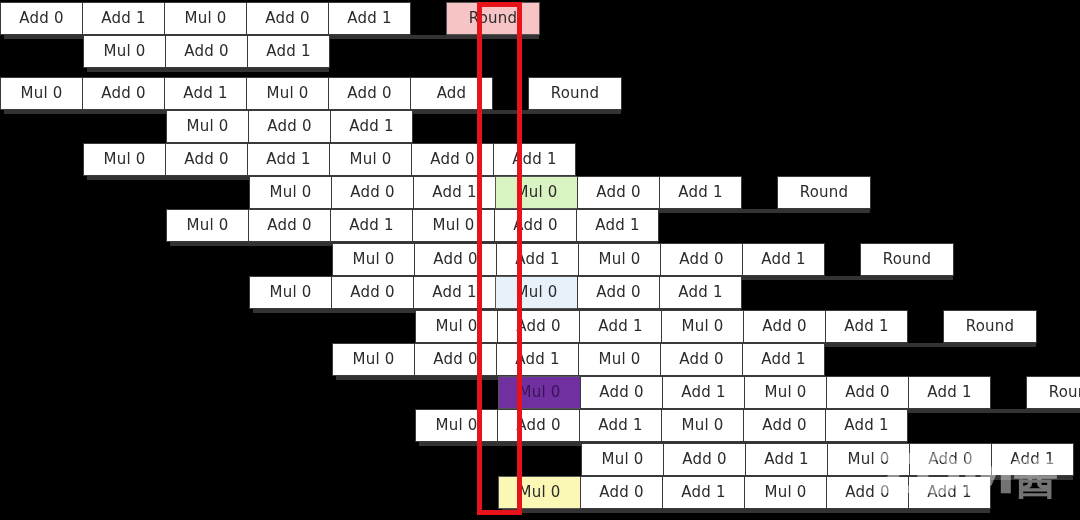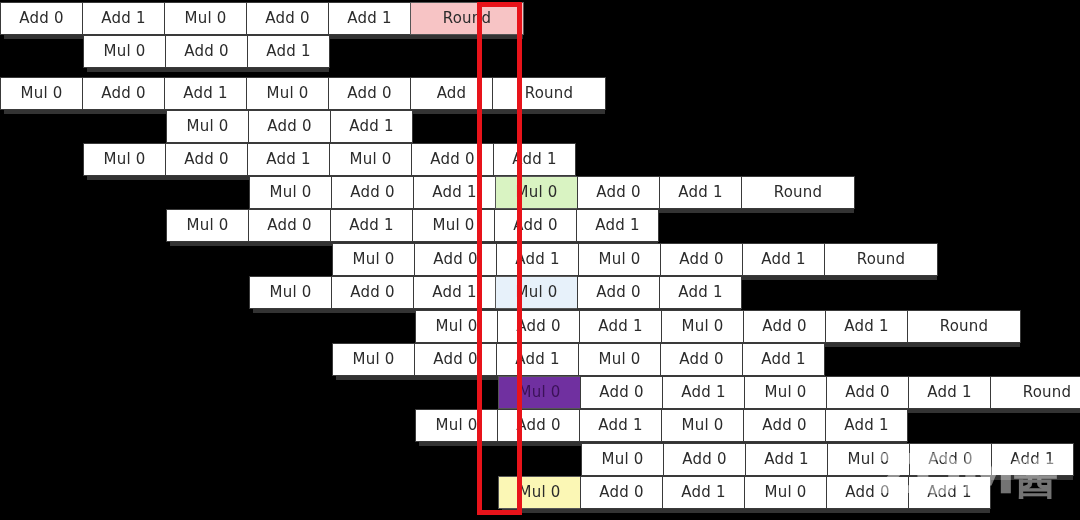--- a/index.html
+++ b/index.html
@@ -22,21 +22,21 @@
     text-align:center;
     font-size:15px;
     color:#2b2b2b;
     background:#ffffff;
     border:1px solid #3a3a3a;
     margin-right:-1px;
     vertical-align:top;
     letter-spacing:.2px;
     position:relative;
   }
-  .cell.w-round{width:114px;}
+  .cell.w-round{width:94px;margin-left:36px;}
   .cell.hl{border-color:#555;}
 
   
   .hl-pink  {background:#f7c4c5;}
   .hl-green {background:#d9f3c2;}
   .hl-blue  {background:#e7f1fa;}
   .hl-purple{background:#7030a0;color:#3b1258;}
   .hl-yellow{background:#fbf7b5;}
 
   

